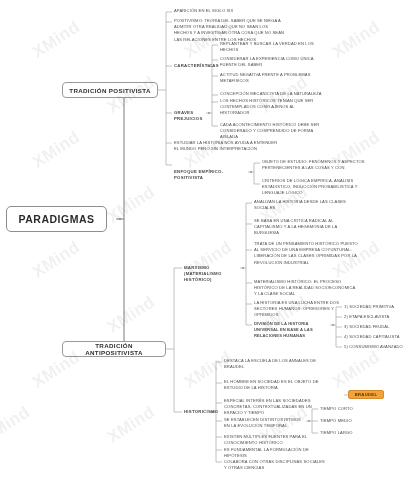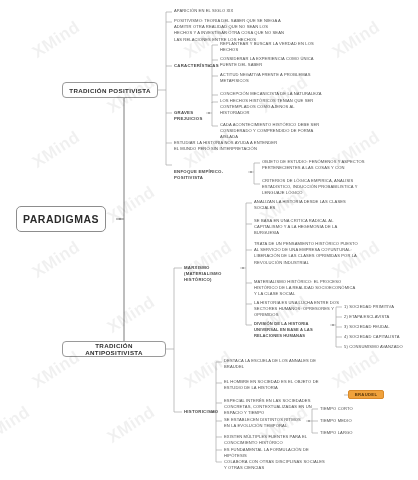--- a/index.html
+++ b/index.html
@@ -16,21 +16,21 @@
     position:absolute;font-family:"Liberation Sans",sans-serif;
     font-size:17px;font-weight:700;color:#000;opacity:.055;
     transform:rotate(-33deg);transform-origin:center;letter-spacing:.3px;
     white-space:nowrap;
   }
 
   
   .node{position:absolute;box-sizing:border-box;}
 
   .root{
-    left:16px;top:206px;width:90px;height:26px;
+    left:6px;top:206px;width:101px;height:26px;
     border:1.1px solid #8d8d8d;border-radius:5px;background:#fff;
     display:flex;align-items:center;justify-content:center;
     font-size:10.5px;font-weight:700;letter-spacing:.5px;color:#2b2b2b;
     z-index:4;
   }
 
   .branch{
     border:1px solid #9a9a9a;border-radius:4px;background:#fff;
     display:flex;align-items:center;justify-content:center;
     font-size:6.2px;font-weight:700;letter-spacing:.35px;color:#2f2f2f;

